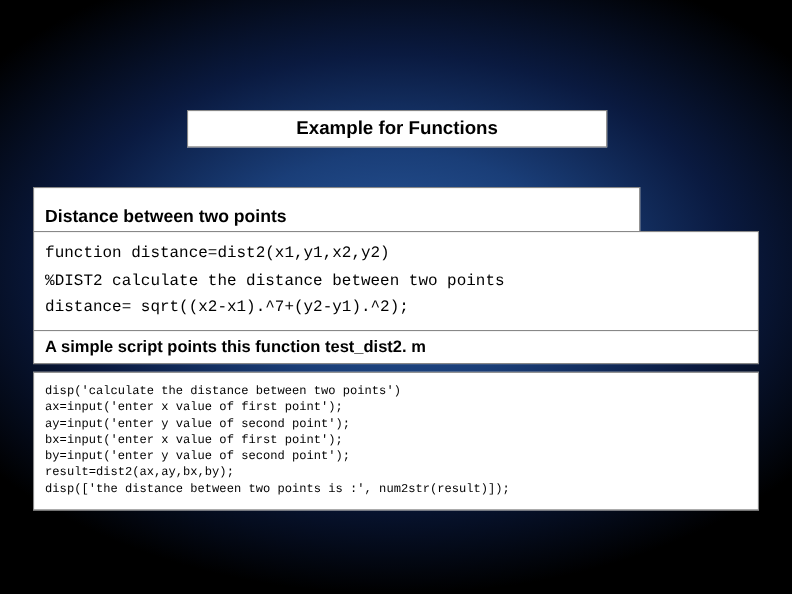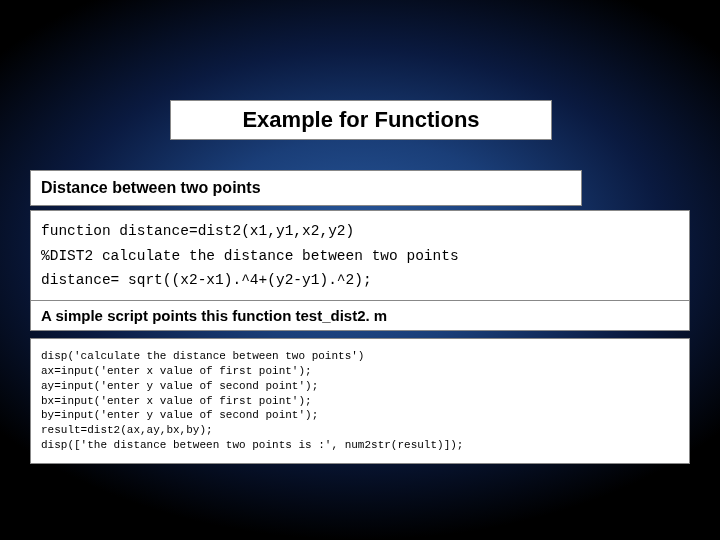--- a/index.html
+++ b/index.html
@@ -22,33 +22,33 @@
     box-sizing: border-box;
   }
   .title-box {
     position: absolute;
     top: 100px;
     left: 170px;
     width: 360px;
     background: #ffffff;
     border: 1px solid #888;
     padding: 6px 10px;
-    font-size: 22px;
+    font-size: 17px;
     font-weight: bold;
     text-align: center;
     color: #000;
   }
   .subtitle-box {
     position: absolute;
     top: 170px;
     left: 30px;
     width: 530px;
     background: #ffffff;
     border: 1px solid #888;
-    padding: 8px 10px;
+    padding: 18px 10px;
     font-size: 16px;
     font-weight: bold;
     color: #000;
   }
   .func-box {
     position: absolute;
     top: 210px;
     left: 30px;
     width: 638px;
     background: #ffffff;
@@ -91,21 +91,21 @@
 <body>
 
 <div class="slide">
 
   <div class="title-box">Example for Functions</div>
 
   <div class="subtitle-box">Distance between two points</div>
 
   <div class="func-box">function distance=dist2(x1,y1,x2,y2)
 %DIST2 calculate the distance between two points
-distance= sqrt((x2-x1).^4+(y2-y1).^2);</div>
+distance= sqrt((x2-x1).^7+(y2-y1).^2);</div>
 
   <div class="script-title-box">A simple script points this function test_dist2. m</div>
 
   <div class="script-box">disp('calculate the distance between two points')
 ax=input('enter x value of first point');
 ay=input('enter y value of second point');
 bx=input('enter x value of first point');
 by=input('enter y value of second point');
 result=dist2(ax,ay,bx,by);
 disp(['the distance between two points is :', num2str(result)]);</div>

